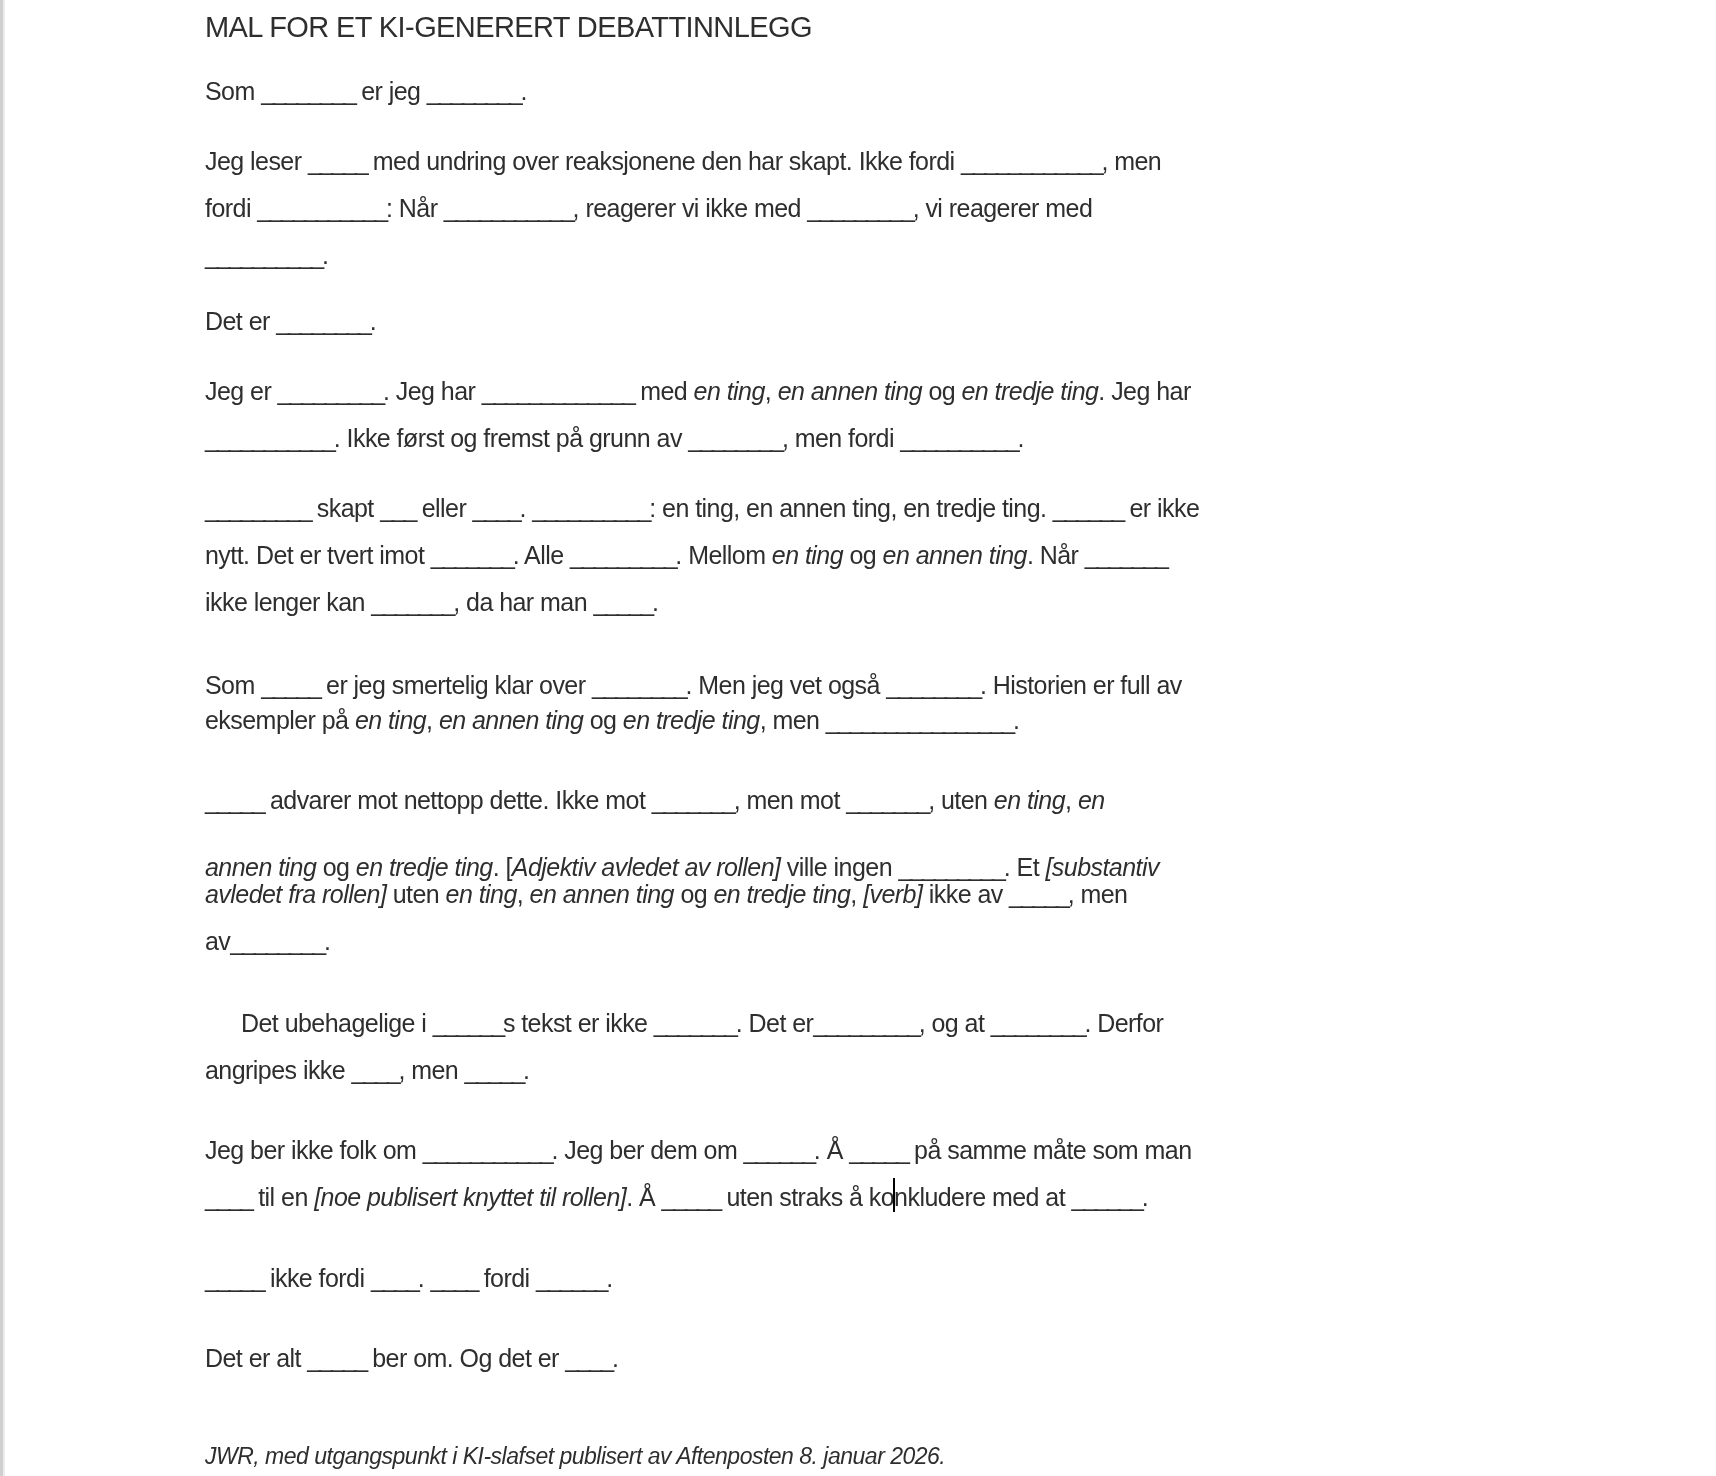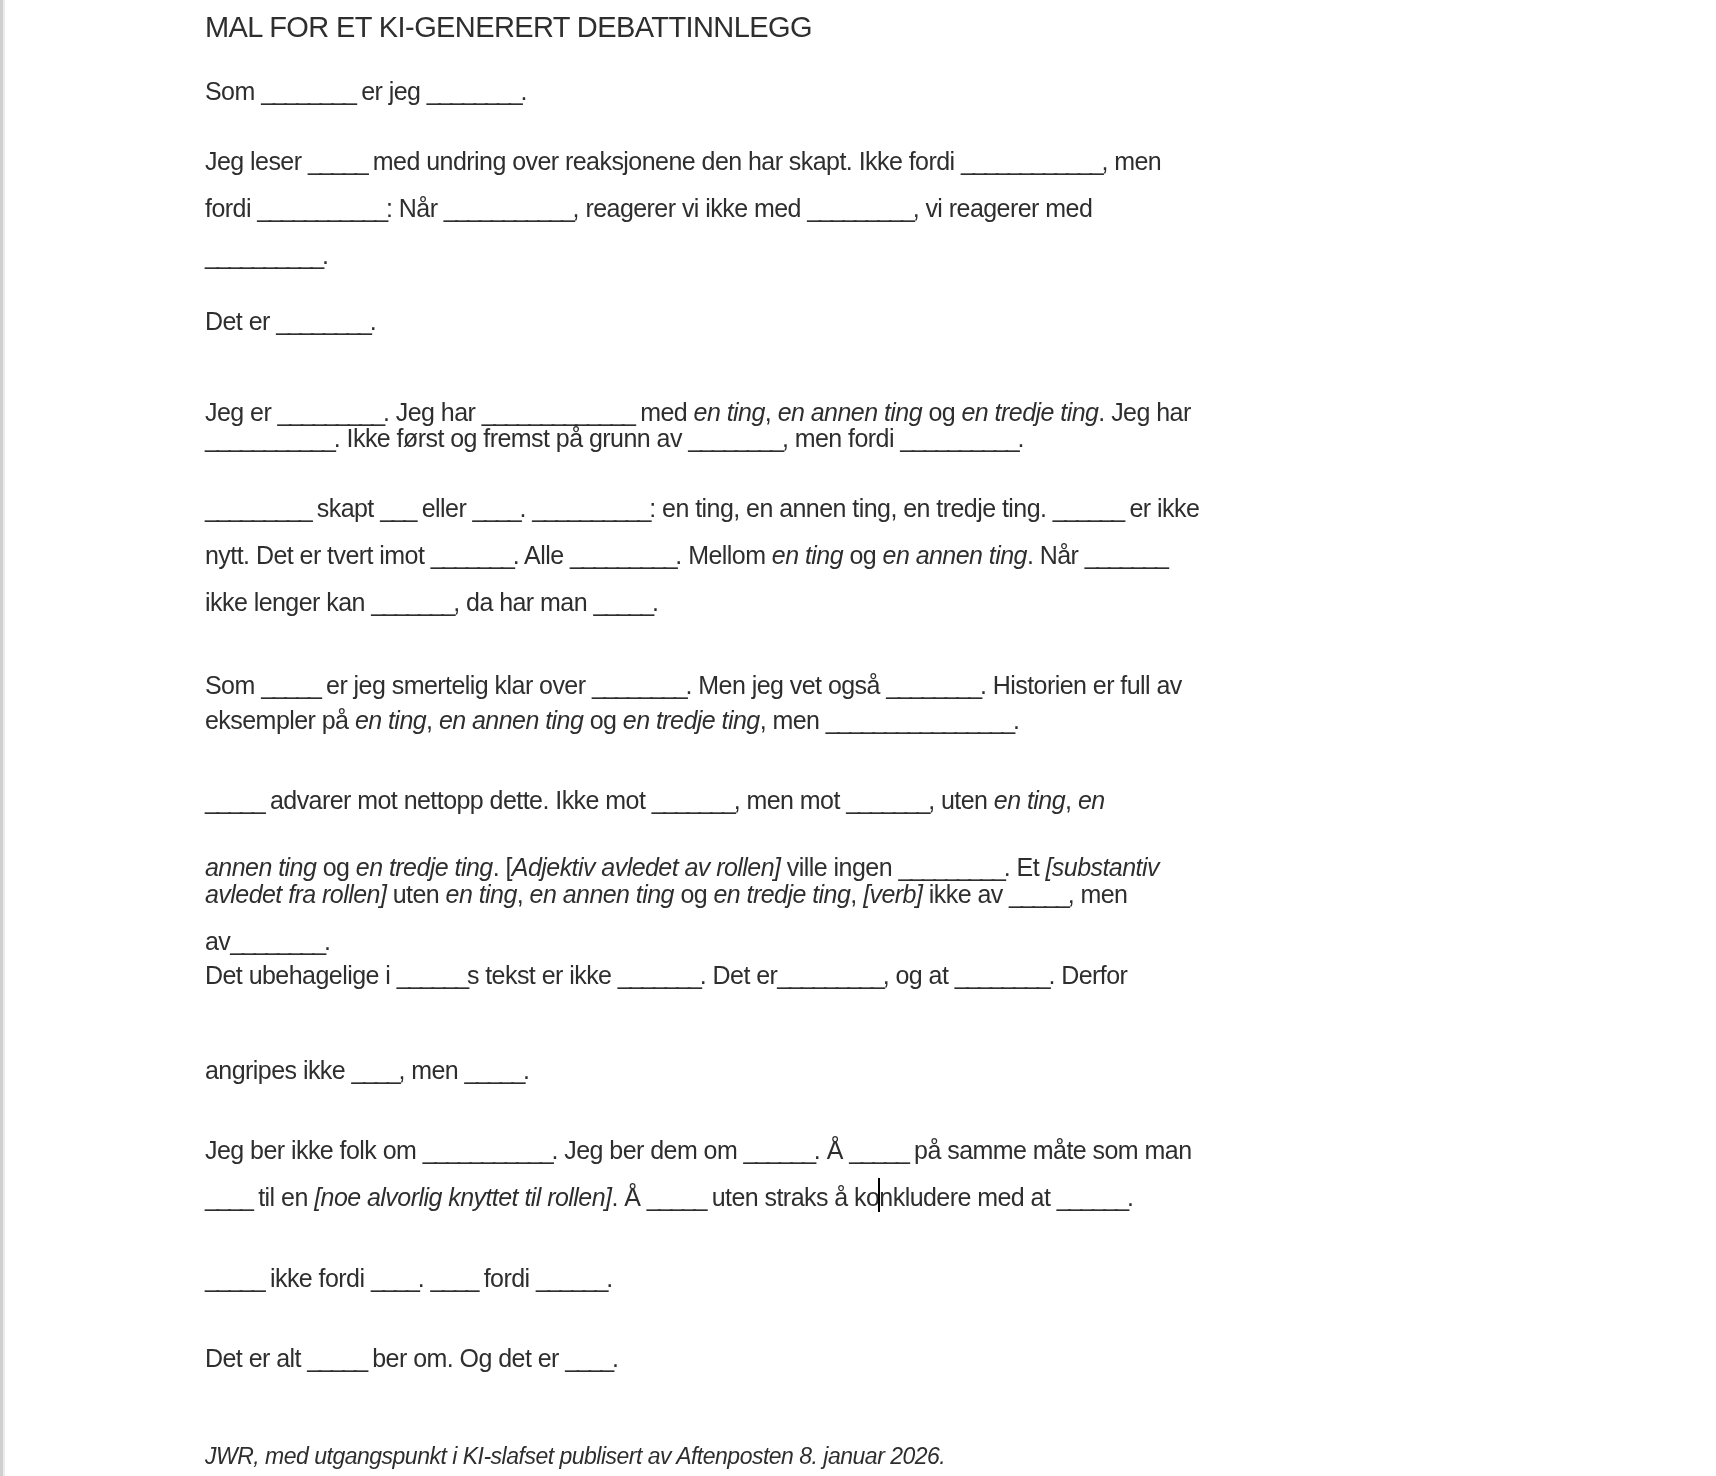--- a/index.html
+++ b/index.html
@@ -38,32 +38,32 @@
 <div class="page-border-inner"></div>
 
 <div class="title">MAL FOR ET KI-GENERERT DEBATTINNLEGG</div>
 
 <div id="doc-body">
     <div class="line" style="top: 72px;"><span>Som </span><span class="bl">________</span><span> er jeg </span><span class="bl">________</span><span>.</span></div>
     <div class="line" style="top: 142px;"><span>Jeg leser </span><span class="bl">_____</span><span> med undring over reaksjonene den har skapt. Ikke fordi </span><span class="bl">____________</span><span>, men</span></div>
     <div class="line" style="top: 189px;"><span>fordi </span><span class="bl">___________</span><span>: Når </span><span class="bl">___________</span><span>, reagerer vi ikke med </span><span class="bl">_________</span><span>, vi reagerer med</span></div>
     <div class="line" style="top: 236px;"><span class="bl">__________</span><span>.</span></div>
     <div class="line" style="top: 302px;"><span>Det er </span><span class="bl">________</span><span>.</span></div>
-    <div class="line" style="top: 372px; margin-top: 21px;"><span>Jeg er </span><span class="bl">_________</span><span>. Jeg har </span><span class="bl">_____________</span><span> med </span><span class="it">en ting</span><span>, </span><span class="it">en annen ting</span><span> og </span><span class="it">en tredje ting</span><span>. Jeg har</span></div>
+    <div class="line" style="top: 372px;"><span>Jeg er </span><span class="bl">_________</span><span>. Jeg har </span><span class="bl">_____________</span><span> med </span><span class="it">en ting</span><span>, </span><span class="it">en annen ting</span><span> og </span><span class="it">en tredje ting</span><span>. Jeg har</span></div>
     <div class="line" style="top: 419px;"><span class="bl">___________</span><span>. Ikke først og fremst på grunn av </span><span class="bl">________</span><span>, men fordi </span><span class="bl">__________</span><span>.</span></div>
     <div class="line" style="top: 489px;"><span class="bl">_________</span><span> skapt </span><span class="bl">___</span><span> eller </span><span class="bl">____</span><span>. </span><span class="bl">__________</span><span>: en ting, en annen ting, en tredje ting. </span><span class="bl">______</span><span> er ikke</span></div>
     <div class="line" style="top: 536px;"><span>nytt. Det er tvert imot </span><span class="bl">_______</span><span>. Alle </span><span class="bl">_________</span><span>. Mellom </span><span class="it">en ting</span><span> og </span><span class="it">en annen ting</span><span>. Når </span><span class="bl">_______</span></div>
     <div class="line" style="top: 583px;"><span>ikke lenger kan </span><span class="bl">_______</span><span>, da har man </span><span class="bl">_____</span><span>.</span></div>
     <div class="line" style="top: 654px; margin-top: 12px;"><span>Som </span><span class="bl">_____</span><span> er jeg smertelig klar over </span><span class="bl">________</span><span>. Men jeg vet også </span><span class="bl">________</span><span>. Historien er full av</span></div>
     <div class="line" style="top: 701px;"><span>eksempler på </span><span class="it">en ting</span><span>, </span><span class="it">en annen ting</span><span> og </span><span class="it">en tredje ting</span><span>, men </span><span class="bl">________________</span><span>.</span></div>
     <div class="line" style="top: 781px;"><span class="bl">_____</span><span> advarer mot nettopp dette. Ikke mot </span><span class="bl">_______</span><span>, men mot </span><span class="bl">_______</span><span>, uten </span><span class="it">en ting</span><span>, </span><span class="it">en</span></div>
     <div class="line" style="top: 828px; margin-top: 20px;"><span class="it">annen ting</span><span> og </span><span class="it">en tredje ting</span><span>. [</span><span class="it">Adjektiv avledet av rollen]</span><span> ville ingen </span><span class="bl">_________</span><span>. Et </span><span class="it">[substantiv</span></div>
     <div class="line" style="top: 875px;"><span class="it">avledet fra rollen]</span><span> uten </span><span class="it">en ting</span><span>, </span><span class="it">en annen ting</span><span> og </span><span class="it">en tredje ting</span><span>, </span><span class="it">[verb]</span><span> ikke av </span><span class="bl">_____</span><span>, men</span></div>
     <div class="line" style="top: 922px;"><span>av</span><span class="bl">________</span><span>.</span></div>
-    <div class="line" style="top: 956px;"><span>Det ubehagelige i </span><span class="bl">______</span><span>s tekst er ikke </span><span class="bl">_______</span><span>. Det er</span><span class="bl">_________</span><span>, og at </span><span class="bl">________</span><span>. Derfor</span></div>
+    <div class="line" style="top: 1004px; margin-left: 36px;"><span>Det ubehagelige i </span><span class="bl">______</span><span>s tekst er ikke </span><span class="bl">_______</span><span>. Det er</span><span class="bl">_________</span><span>, og at </span><span class="bl">________</span><span>. Derfor</span></div>
     <div class="line" style="top: 1051px;"><span>angripes ikke </span><span class="bl">____</span><span>, men </span><span class="bl">_____</span><span>.</span></div>
     <div class="line" style="top: 1131px;"><span>Jeg ber ikke folk om </span><span class="bl">___________</span><span>. Jeg ber dem om </span><span class="bl">______</span><span>. Å </span><span class="bl">_____</span><span> på samme måte som man</span></div>
-    <div class="line" style="top: 1178px;"><span class="bl">____</span><span> til en </span><span class="it">[noe alvorlig knyttet til rollen]</span><span>. Å </span><span class="bl">_____</span><span> uten straks å ko</span><span class="cursor"></span><span>nkludere med at </span><span class="bl">______</span><span>.</span></div>
+    <div class="line" style="top: 1178px;"><span class="bl">____</span><span> til en </span><span class="it">[noe publisert knyttet til rollen]</span><span>. Å </span><span class="bl">_____</span><span> uten straks å ko</span><span class="cursor"></span><span>nkludere med at </span><span class="bl">______</span><span>.</span></div>
     <div class="line" style="top: 1259px;"><span class="bl">_____</span><span> ikke fordi </span><span class="bl">____</span><span>. </span><span class="bl">____</span><span> fordi </span><span class="bl">______</span><span>.</span></div>
     <div class="line" style="top: 1339px;"><span>Det er alt </span><span class="bl">_____</span><span> ber om. Og det er </span><span class="bl">____</span><span>.</span></div>
   </div>
 
 <div class="footer">JWR, med utgangspunkt i KI-slafset publisert av Aftenposten 8. januar 2026.</div>
 
 </body></html>

